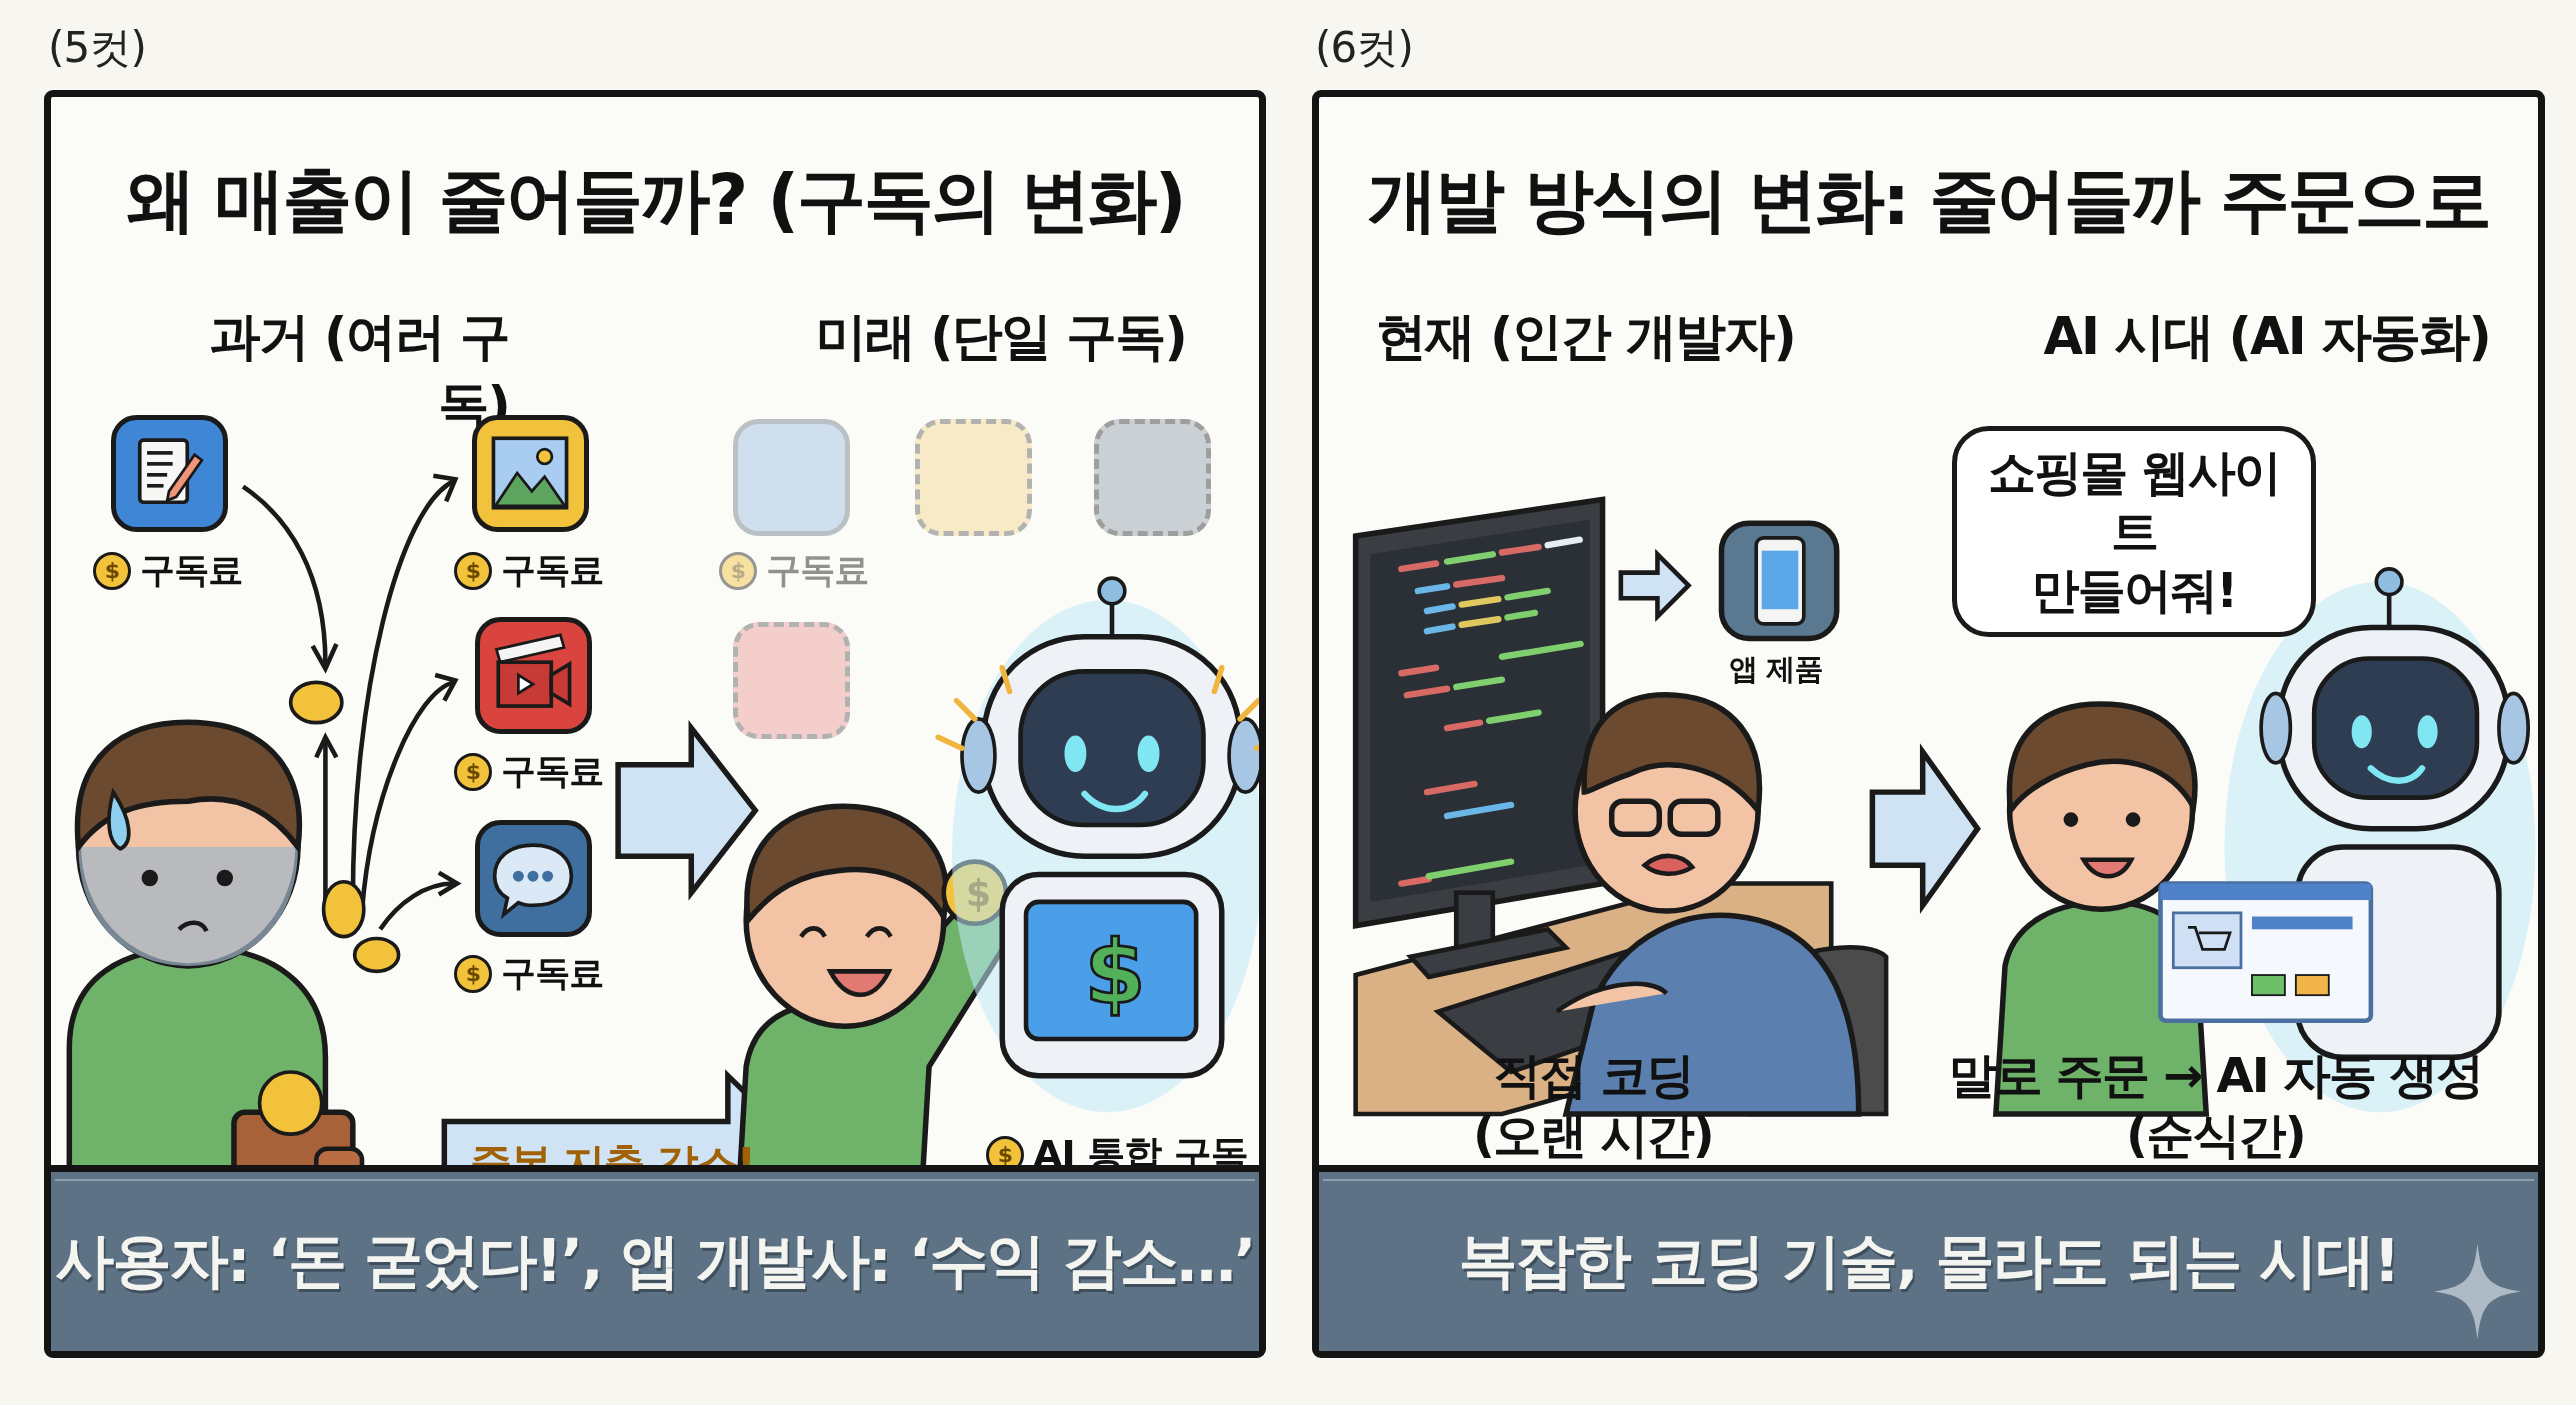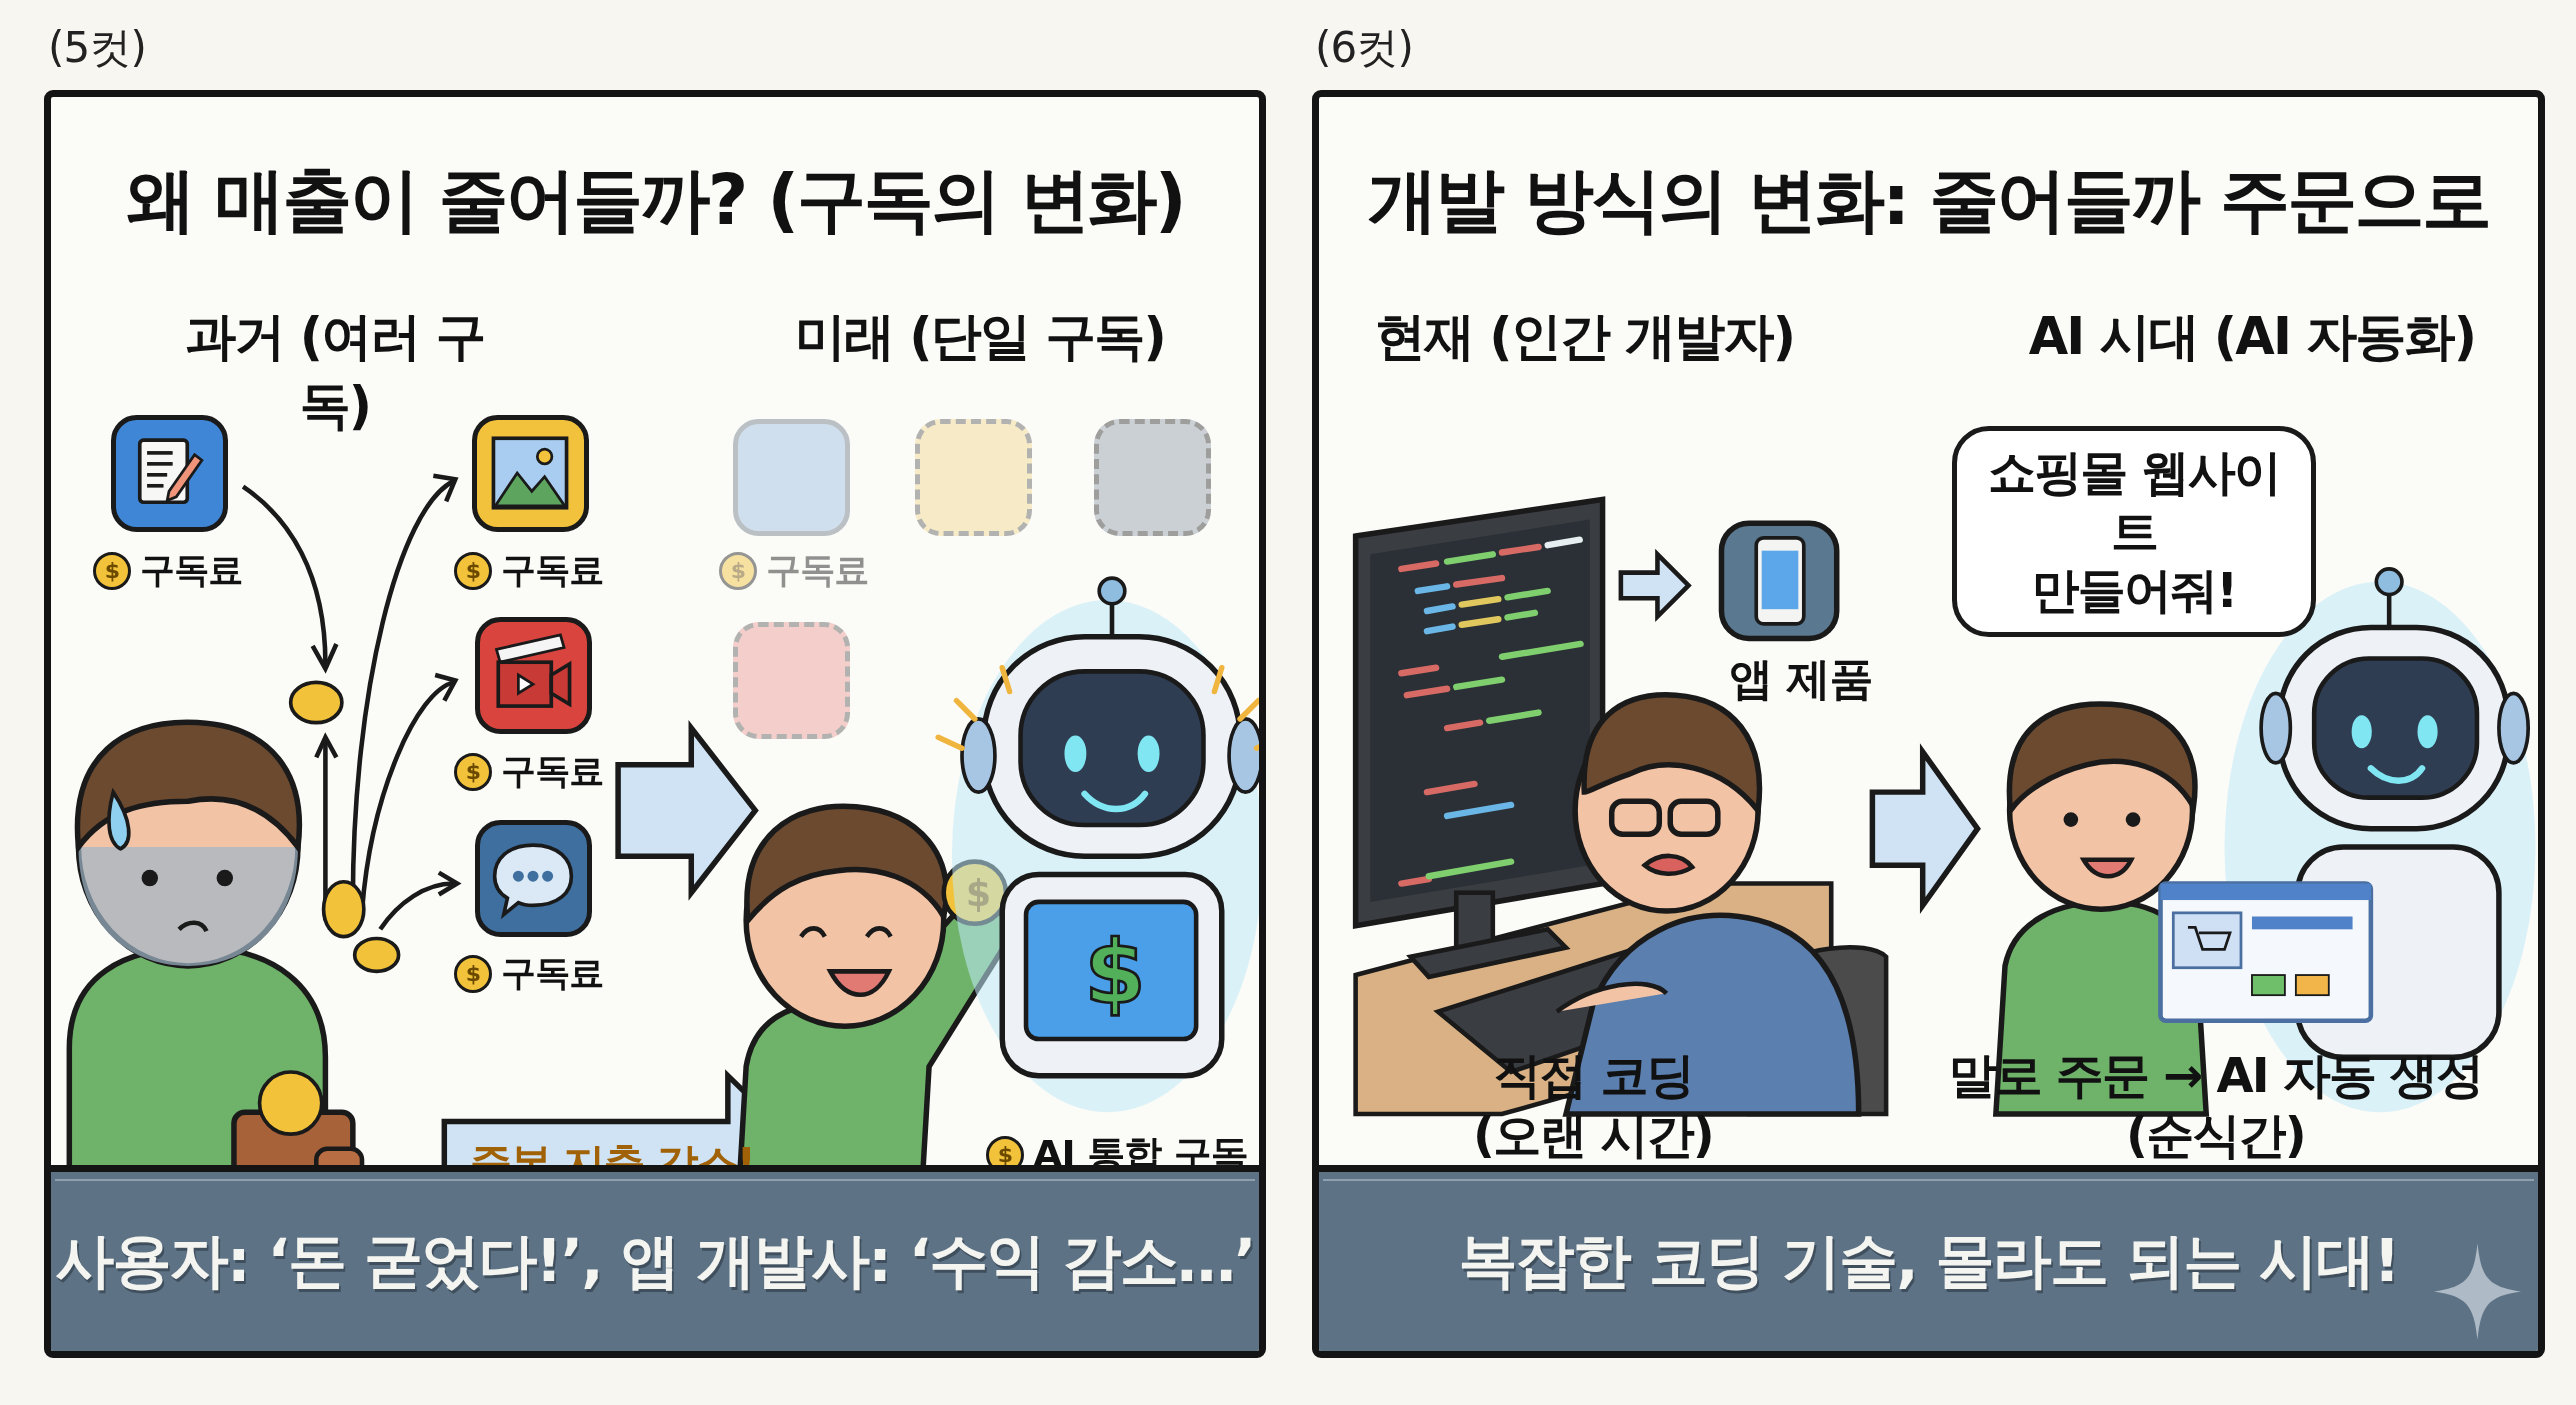--- a/index.html
+++ b/index.html
@@ -12,42 +12,42 @@
     position: absolute; top: 90px; height: 1268px;
     border: 7.3px solid #141414; border-radius: 9px; background: #fbfbf8; overflow: hidden;
   }
   #panel5 { left: 44px; width: 1222px; }
   #panel6 { left: 1312px; width: 1233px; }
 
   .panel-title {
     position: absolute; left: 0; right: 0; top: 57px; text-align: center;
     font-size: 70px; font-weight: 700; letter-spacing: -2.7px; color: #111;
   }
-  .col-heading { position: absolute; top: 206px; font-size: 51px; font-weight: 700; letter-spacing: -1.8px; color: #111; text-align:center; }
+  .col-heading { position: absolute; top: 206px; font-size: 51px; font-weight: 700; letter-spacing: -1.8px; color: #111; text-align:right; }
 
   .caption-bar {
     position: absolute; left: 0; right: 0; bottom: 0; height: 186px;
     background: #5d7385; border-top: 7.3px solid #141414;
     display: flex; align-items: center; justify-content: center;
   }
   .caption-bar::before { content: ""; position: absolute; left: 3.7px; right: 3.7px; top: 7.3px; height: 1.8px; background: #8ea0af; }
   .caption-text { color: #f4f4f0; font-size: 59px; font-weight: 700; letter-spacing: -1.8px; text-shadow: 1.8px 2.7px 0 #3f4f5d; }
 
   .abs { position: absolute; }
   .app-icon { position: absolute; width: 117px; height: 117px; border: 5.5px solid #1a1a1a; border-radius: 25.6px; }
   .fee { position: absolute; display: flex; align-items: center; gap: 9.1px; font-size: 35px; font-weight: 700; color: #111; letter-spacing: -0.9px; }
   .coin { width: 38px; height: 38px; border-radius: 50%; background: #f2c33a; border: 3.7px solid #1a1a1a; display:flex; align-items:center; justify-content:center; font-size: 22px; font-weight:700; color:#6b4a00; }
   .faded { opacity: 0.45; }
   .faded .app-icon, .app-icon.dashed { border-style: dashed; border-color: #777; }
   .speech {
     position: absolute; background: #fff; border: 5.5px solid #1a1a1a; border-radius: 37px;
     text-align: center; font-size: 48px; font-weight: 700; line-height: 59px; letter-spacing: -1.8px; padding: 12px 22px;
   }
   .bottom-label { position: absolute; text-align: center; font-size: 48px; font-weight: 700; line-height: 60px; letter-spacing: -1.8px; }
-  .label-small { position: absolute; font-size: 44px; font-weight: 700; letter-spacing: -0.9px; }
+  .label-small { position: absolute; font-size: 29px; font-weight: 700; letter-spacing: -0.9px; }
   .arrow-box-text { position:absolute; font-size: 42px; font-weight:700; letter-spacing:-1.8px; color:#a16207; }
 </style>
 </head>
 <body>
 
 <div class="cut-label" style="left:48px">(5컷)</div>
 
 <div class="panel" id="panel5">
   <div class="panel-title">왜 매출이 줄어들까? (구독의 변화)</div>
   <div class="col-heading" style="left:110px;width:348px">과거 (여러 구독)</div>

